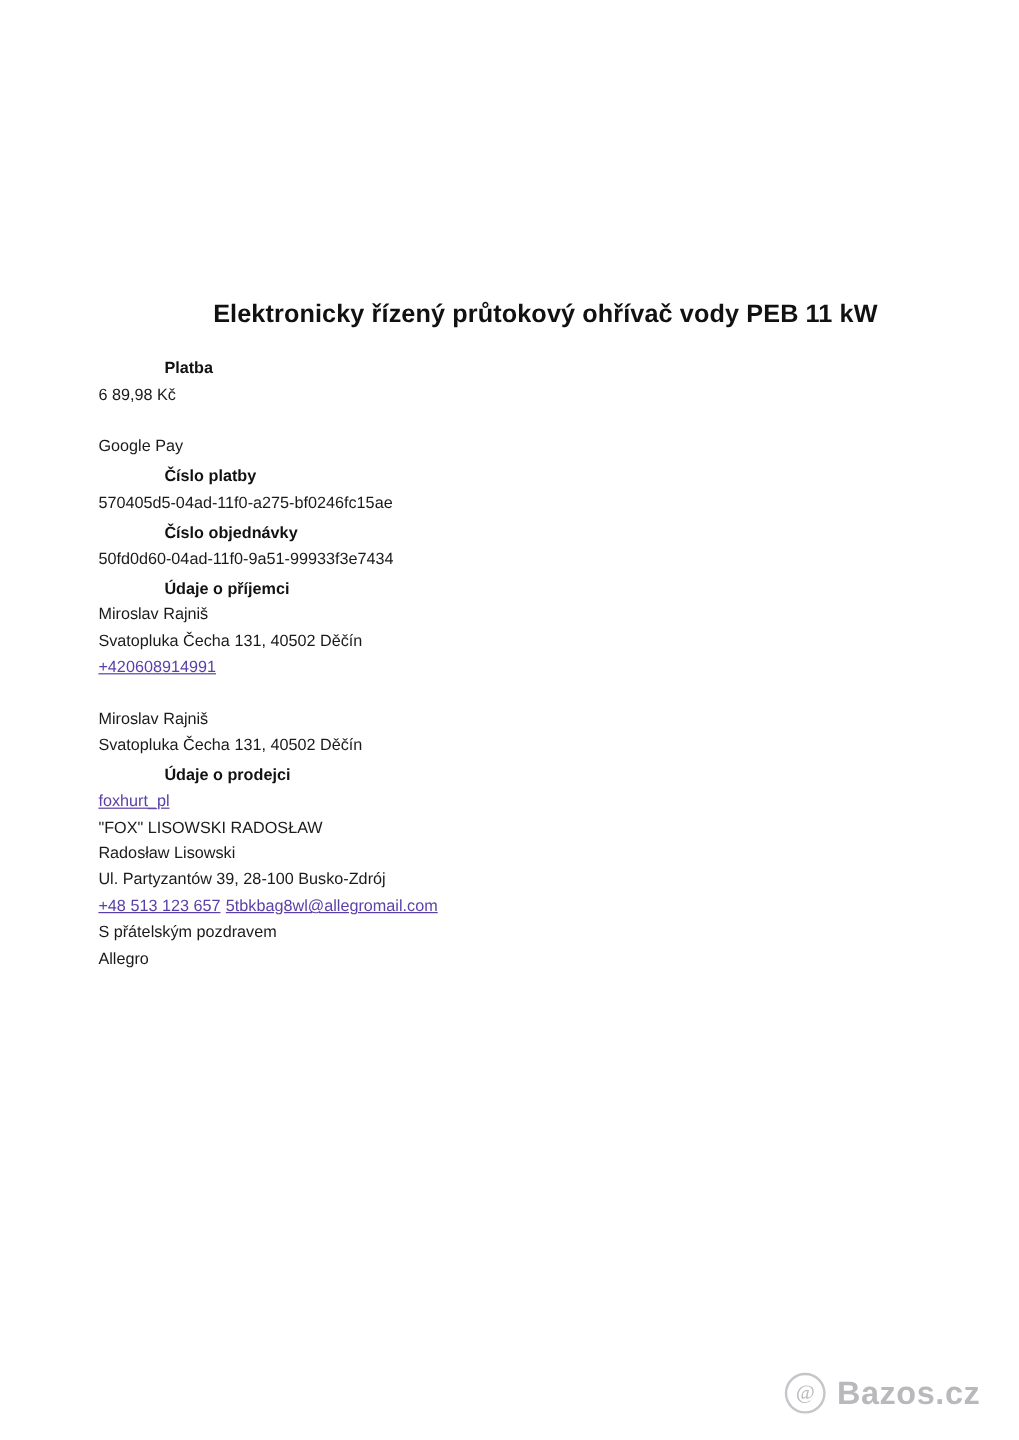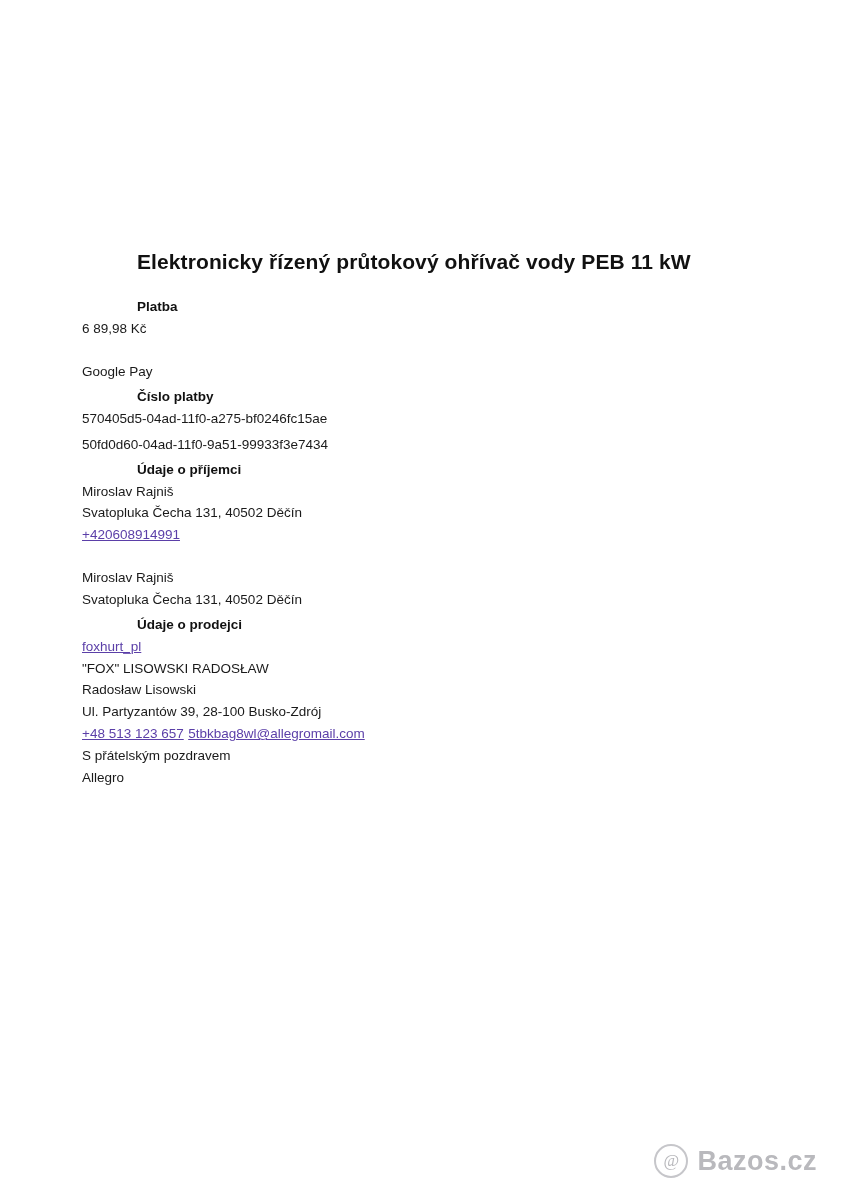--- a/index.html
+++ b/index.html
@@ -28,20 +28,21 @@
   }
   h1.doc-title {
     font-size: 21px;
     font-weight: bold;
     line-height: 1.35;
     margin: 0;
     padding: 0;
     color: #111111;
     text-indent: 55px;
     letter-spacing: 0.1px;
+    text-align: center;
   }
   .section {
     margin-top: 0;
   }
   .label {
     font-size: 13.5px;
     font-weight: bold;
     color: #111111;
     margin-left: 55px;
     line-height: 1.55;
@@ -113,20 +114,21 @@
     <div class="gap-sm"></div>
 
     <div class="section">
       <div class="label">Číslo platby</div>
       <div class="text block-line">570405d5-04ad-11f0-a275-bf0246fc15ae</div>
     </div>
 
     <div class="gap-sm"></div>
 
     <div class="section">
+      <div class="label">Číslo objednávky</div>
       <div class="text block-line">50fd0d60-04ad-11f0-9a51-99933f3e7434</div>
     </div>
 
     <div class="gap-sm"></div>
 
     <div class="section">
       <div class="label">Údaje o příjemci</div>
       <div class="text block-line">Miroslav Rajniš</div>
       <div class="text block-line">Svatopluka Čecha 131, 40502 Děčín</div>
       <a class="link" href="#">+420608914991</a>

